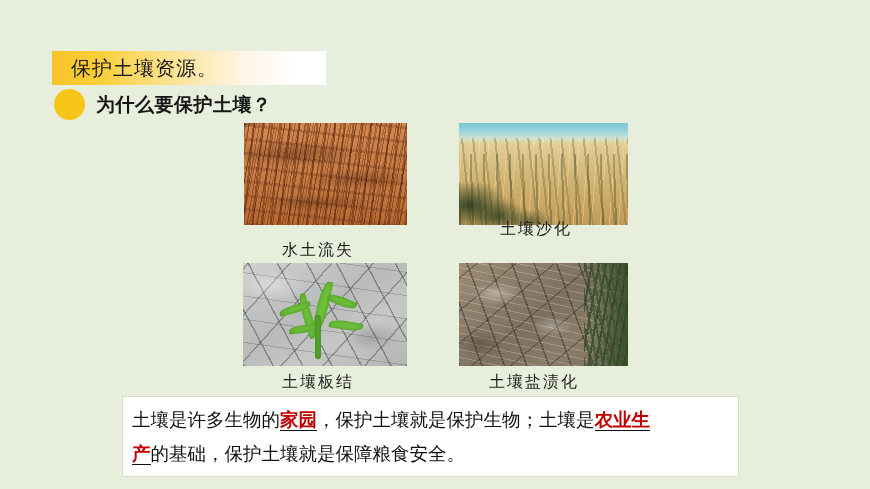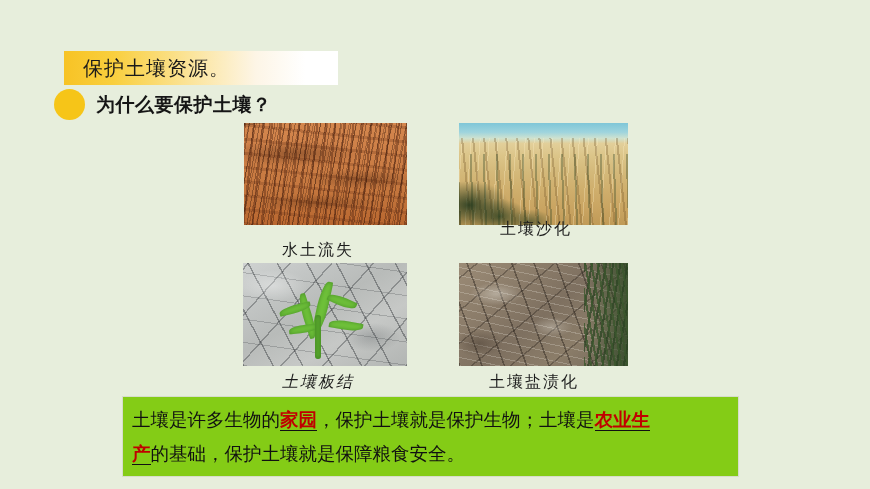--- a/index.html
+++ b/index.html
@@ -8,21 +8,21 @@
     background:#e7eedc;
     font-family:"DejaVu Sans","Liberation Sans",sans-serif;
     overflow:hidden;position:relative;
   }
   .slide{position:absolute;inset:0;}
 
   
   .title-banner{
     position:absolute;left:52px;top:51px;width:274px;height:34px;
     background:linear-gradient(to right,#f7c325 0%,#f9cf3e 18%,#fbe49a 46%,#fdf5e6 70%,#ffffff 88%,#ffffff 100%);
-    display:flex;align-items:center;margin-left:12px;
+    display:flex;align-items:center;
   }
   .title-text{
     font-family:"DejaVu Serif","Liberation Serif",serif;
     font-size:20px;color:#1a1a1a;letter-spacing:1px;
     padding-left:19px;line-height:1;white-space:nowrap;
   }
 
   
   .question-row{
     position:absolute;left:54px;top:87px;height:34px;
@@ -44,27 +44,27 @@
   .photo-3{left:243px;top:263px;width:164px;height:103px;}
   .photo-4{left:459px;top:263px;width:169px;height:103px;}
 
   .cap{
     position:absolute;
     font-family:"DejaVu Serif","Liberation Serif",serif;
     font-size:16px;color:#1c1c1c;letter-spacing:2px;white-space:nowrap;
   }
   .cap-1{left:282px;top:232px;margin-top:8px;}
   .cap-2{left:500px;top:219px;}
-  .cap-3{left:282px;top:372px;font-style:italic;}
+  .cap-3{left:282px;top:372px;}
   .cap-4{left:489px;top:372px;}
 
   
   .answer-box{
     position:absolute;left:122px;top:396px;width:617px;height:81px;
-    background:#84cc16;border:1px solid #d7ddcb;box-sizing:border-box;
+    background:#ffffff;border:1px solid #d7ddcb;box-sizing:border-box;
     padding:6px 9px 0 9px;
   }
   .answer-line{
     font-family:"DejaVu Serif","Liberation Serif",serif;
     font-size:18.5px;color:#111;line-height:34px;white-space:nowrap;
     letter-spacing:0px;
   }
   .hl{color:#c00000;font-weight:bold;border-bottom:1.6px solid #111;}
 
   

